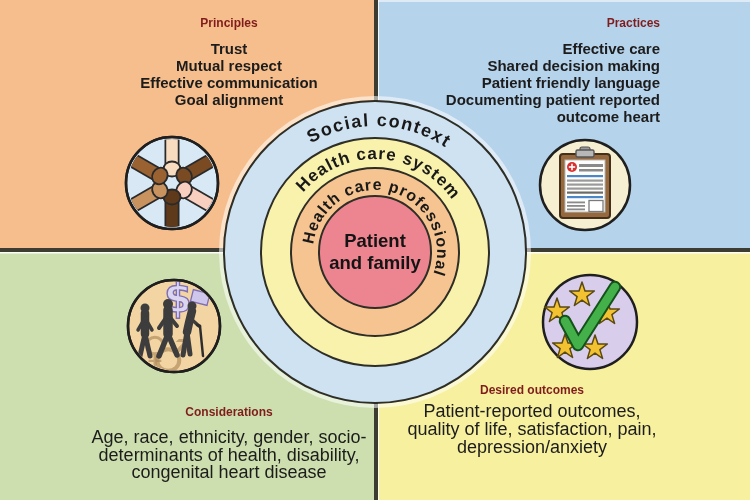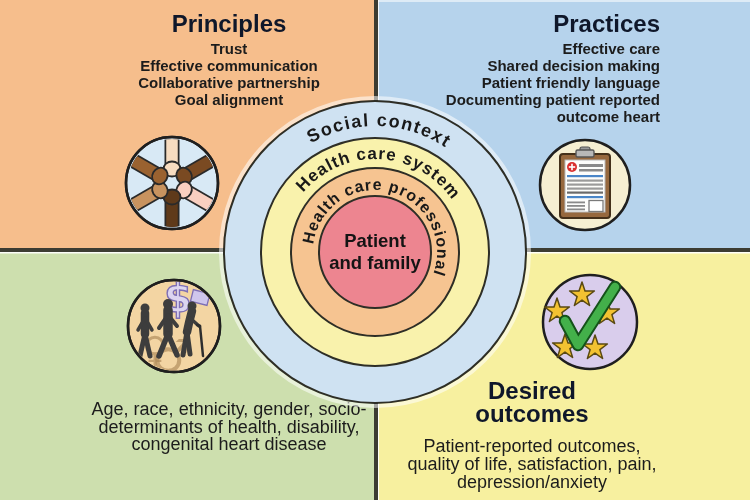--- a/index.html
+++ b/index.html
@@ -15,22 +15,22 @@
         box-shadow:inset 0 6px 0 -3.5px rgba(255,255,255,.9);}
   .q-br{left:377px;top:251px;width:373px;height:249px;background:var(--outcomes-bg,#f7f09f);
         box-shadow:inset 0 6px 0 -3.5px rgba(255,255,255,.9), inset 5px 0 0 -3px rgba(255,255,255,.9);}
   .div-v{position:absolute;left:374px;top:0;width:3.5px;height:500px;background:var(--outline-dark,#3c3c32);}
   .div-h{position:absolute;left:0;top:248px;width:750px;height:3.5px;background:var(--outline-dark,#3c3c32);}
   .content{position:absolute;text-align:center;}
   .c-tl{left:79px;top:12px;width:300px;}
   .c-tr{left:404px;top:12px;width:256px;text-align:right;}
   .c-bl{left:84px;top:401px;width:290px;}
   .c-br{left:407px;top:379px;width:250px;}
-  .q-title{font-size:24px;font-weight:700;line-height:23px;margin:0 0 5px 0;color:#0f172a;}
-  .t-narrow{width:130px;margin:0 auto 12px auto;}
+  .q-title{font-size:12px;font-weight:700;line-height:23px;margin:0 0 5px 0;color:#7f1d1d;}
+  .t-narrow{width:130px;margin:0 auto 0 auto;}
   .line{font-size:15px;line-height:17px;font-weight:bold;}
   .body-text{font-size:18px;line-height:17.5px;}
   .c-br .body-text{line-height:18px;}
   svg.overlay{position:absolute;left:0;top:0;}
   .ring-outer{fill:var(--ring-social,#cfe2f2);}
   .ring-mid{fill:var(--ring-system,#f9f2ac);}
   .ring-inner{fill:var(--ring-professional,#f6c491);}
   .ring-core{fill:var(--ring-patient,#ed8590);}
   .ring-stroke{stroke:#2e2e26;stroke-width:2;}
   .ring-label{font-family:"Liberation Sans",sans-serif;font-weight:700;fill:#191919;}
@@ -48,34 +48,35 @@
   <div class="q q-tl"></div>
   <div class="q q-tr"></div>
   <div class="q q-bl"></div>
   <div class="q q-br"></div>
   <div class="div-v"></div>
   <div class="div-h"></div>
 
   <div class="content c-tl">
     <h2 class="q-title">Principles</h2>
     <div class="line">Trust</div>
+    <div class="line">Mutual respect</div>
     <div class="line">Effective communication</div>
-    <div class="line">Collaborative partnership</div>
     <div class="line">Goal alignment</div>
   </div>
 
   <div class="content c-tr">
     <h2 class="q-title">Practices</h2>
     <div class="line">Effective care</div>
     <div class="line">Shared decision making</div>
     <div class="line">Patient friendly language</div>
     <div class="line">Documenting patient reported outcome heart</div>
   </div>
 
   <div class="content c-bl">
+    <h2 class="q-title">Considerations</h2>
     <div class="body-text">Age, race, ethnicity, gender, socio-determinants of health, disability, congenital heart disease</div>
   </div>
 
   <div class="content c-br">
     <h2 class="q-title t-narrow">Desired outcomes</h2>
     <div class="body-text">Patient-reported outcomes, quality of life, satisfaction, pain, depression/anxiety</div>
   </div>
 
   <svg class="overlay" width="750" height="500" viewBox="0 0 750 500" xmlns="http://www.w3.org/2000/svg" xmlns:xlink="http://www.w3.org/1999/xlink">
     <defs>

